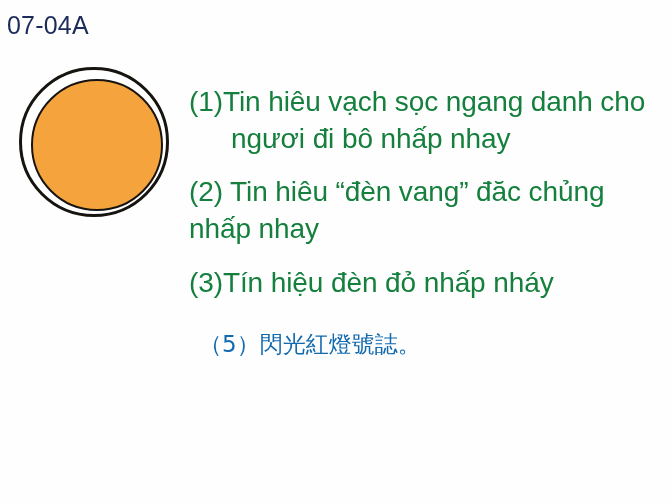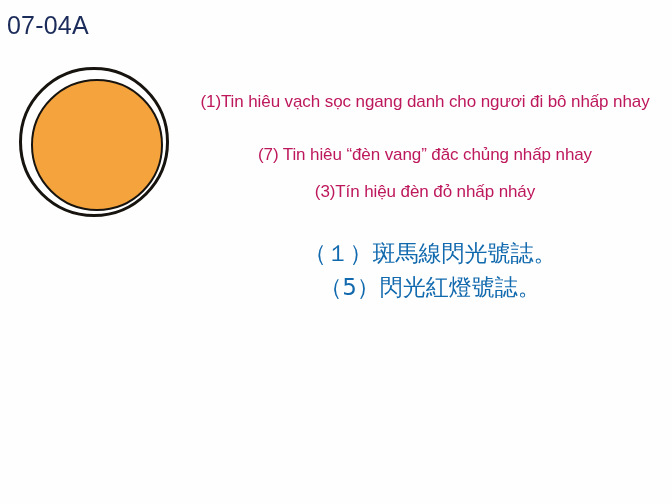--- a/index.html
+++ b/index.html
@@ -14,21 +14,20 @@
     font-family: "Liberation Sans", "DejaVu Sans", sans-serif;
     overflow: hidden;
     position: relative;
   }
 
   .page {
     position: relative;
     width: 672px;
     height: 424px;
     background: #fefefe;
-    text-align: center;
   }
 
   
   .page-code {
     position: absolute;
     left: 7px;
     top: 13px;
     font-size: 25px;
     line-height: 1;
     letter-spacing: 0.2px;
@@ -69,33 +68,34 @@
 
   
   .text-column {
     position: absolute;
     left: 189px;
     top: 83px;
     width: 472px;
   }
 
   .vn-item {
-    color: #be185d;
-    font-size: 17px;
+    color: #15803d;
+    font-size: 28px;
     line-height: 37px;
     letter-spacing: -0.1px;
   }
   .vn-item-1 {
     padding-left: 42px;
     text-indent: -42px;
   }
   .vn-item-2 {
     margin-top: 16px;
   }
   .vn-item-3 {
+    margin-top: 17px;
   }
 
   .zh-block {
     margin-top: 26px;
     padding-left: 10px;
     color: #1169ae;
     font-size: 23px;
     line-height: 34px;
     font-family: "DejaVu Sans", "Liberation Sans", sans-serif;
     letter-spacing: 0px;
@@ -114,24 +114,23 @@
   <div class="signal-figure">
     <div class="signal-ring-outer">
       <div class="signal-ring-inner"></div>
     </div>
   </div>
 
   <div class="text-column">
 
     <div class="vn-item vn-item-1">(1)Tin hiêu vạch sọc ngang danh cho ngươi đi bô nhấp nhay</div>
 
-    <div class="vn-item vn-item-2">(7) Tin hiêu “đèn vang” đăc chủng nhấp nhay</div>
+    <div class="vn-item vn-item-2">(2) Tin hiêu “đèn vang” đăc chủng nhấp nhay</div>
 
     <div class="vn-item vn-item-3">(3)Tín hiệu đèn đỏ nhấp nháy</div>
 
     <div class="zh-block">
-      <div class="zh-line">（１）斑馬線閃光號誌。</div>
       <div class="zh-line">（5）閃光紅燈號誌。</div>
     </div>
 
   </div>
 
 </div>
 
 </body></html>

